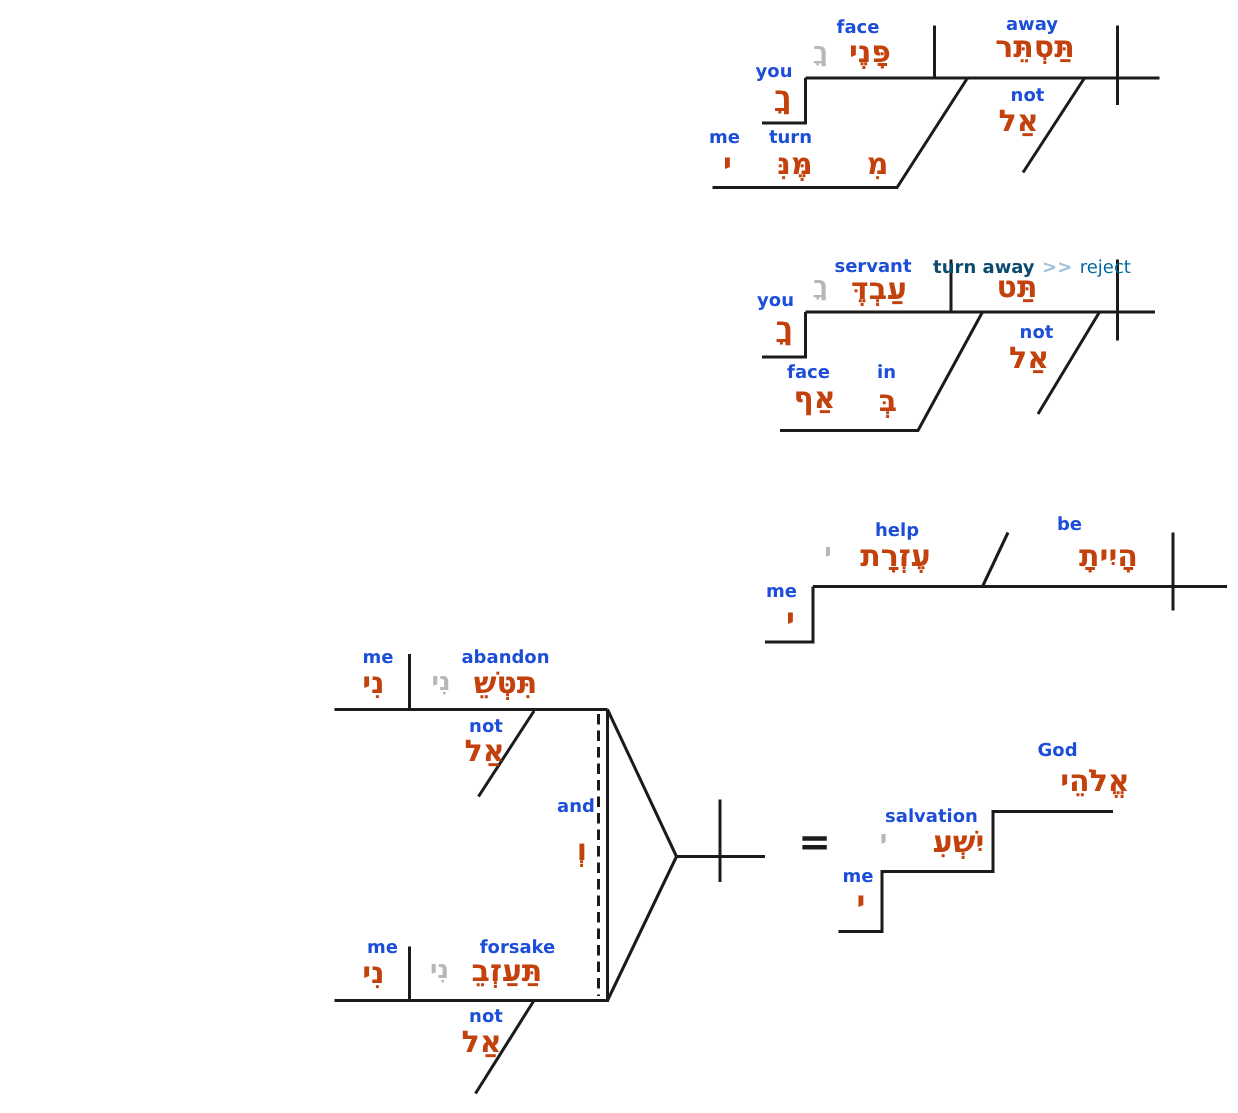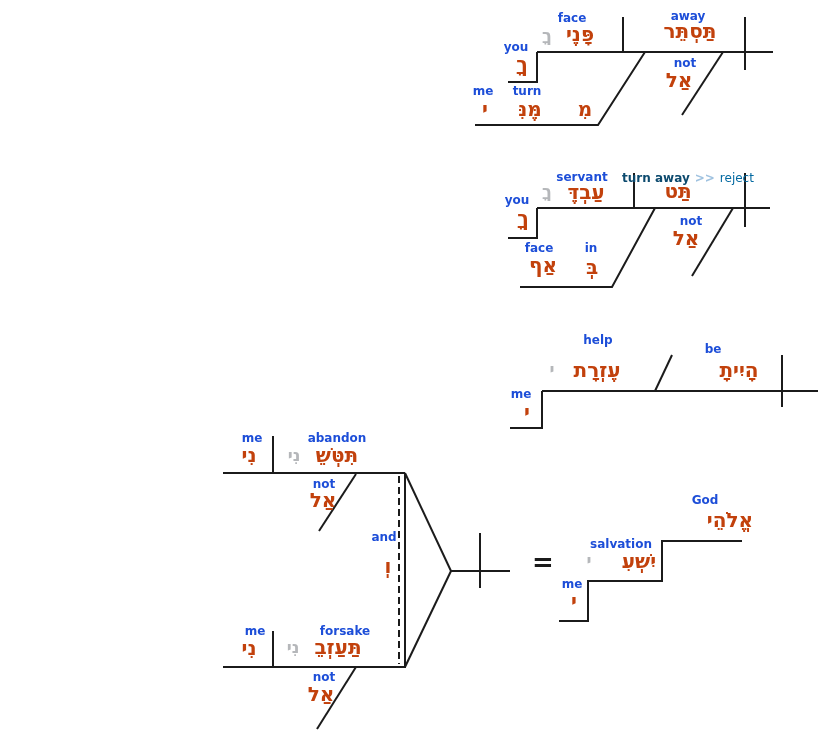--- a/index.html
+++ b/index.html
@@ -110,21 +110,21 @@
   <span class="ghost" style="left:547px;top:181px">ךָ</span>
   <span class="lbl" style="left:517px;top:194px">you</span>
   <span class="heb" style="left:523px;top:206px">ךָ</span>
   <span class="lbl" style="left:691px;top:215px">not</span>
   <span class="heb" style="left:686px;top:226px">אַל</span>
   <span class="lbl" style="left:539px;top:242px">face</span>
   <span class="heb" style="left:543px;top:253px">אַף</span>
   <span class="lbl" style="left:591px;top:242px">in</span>
   <span class="heb" style="left:592px;top:255px">בְּ</span>
 
-  <span class="lbl" style="left:598px;top:334px">help</span>
+  <span class="lbl" style="left:598px;top:347px">help</span>
   <span class="heb" style="left:597px;top:358px">עֶזְרָת</span>
   <span class="ghost" style="left:552px;top:359px">י</span>
   <span class="lbl" style="left:713px;top:343px">be</span>
   <span class="heb" style="left:739px;top:358px">הָיִיתָ</span>
   <span class="lbl" style="left:521px;top:388px">me</span>
   <span class="heb" style="left:527px;top:400px">י</span>
 
   <span class="lbl" style="left:252px;top:432px">me</span>
   <span class="heb" style="left:249px;top:443px">נִי</span>
   <span class="ghost" style="left:294px;top:445px">נִי</span>

